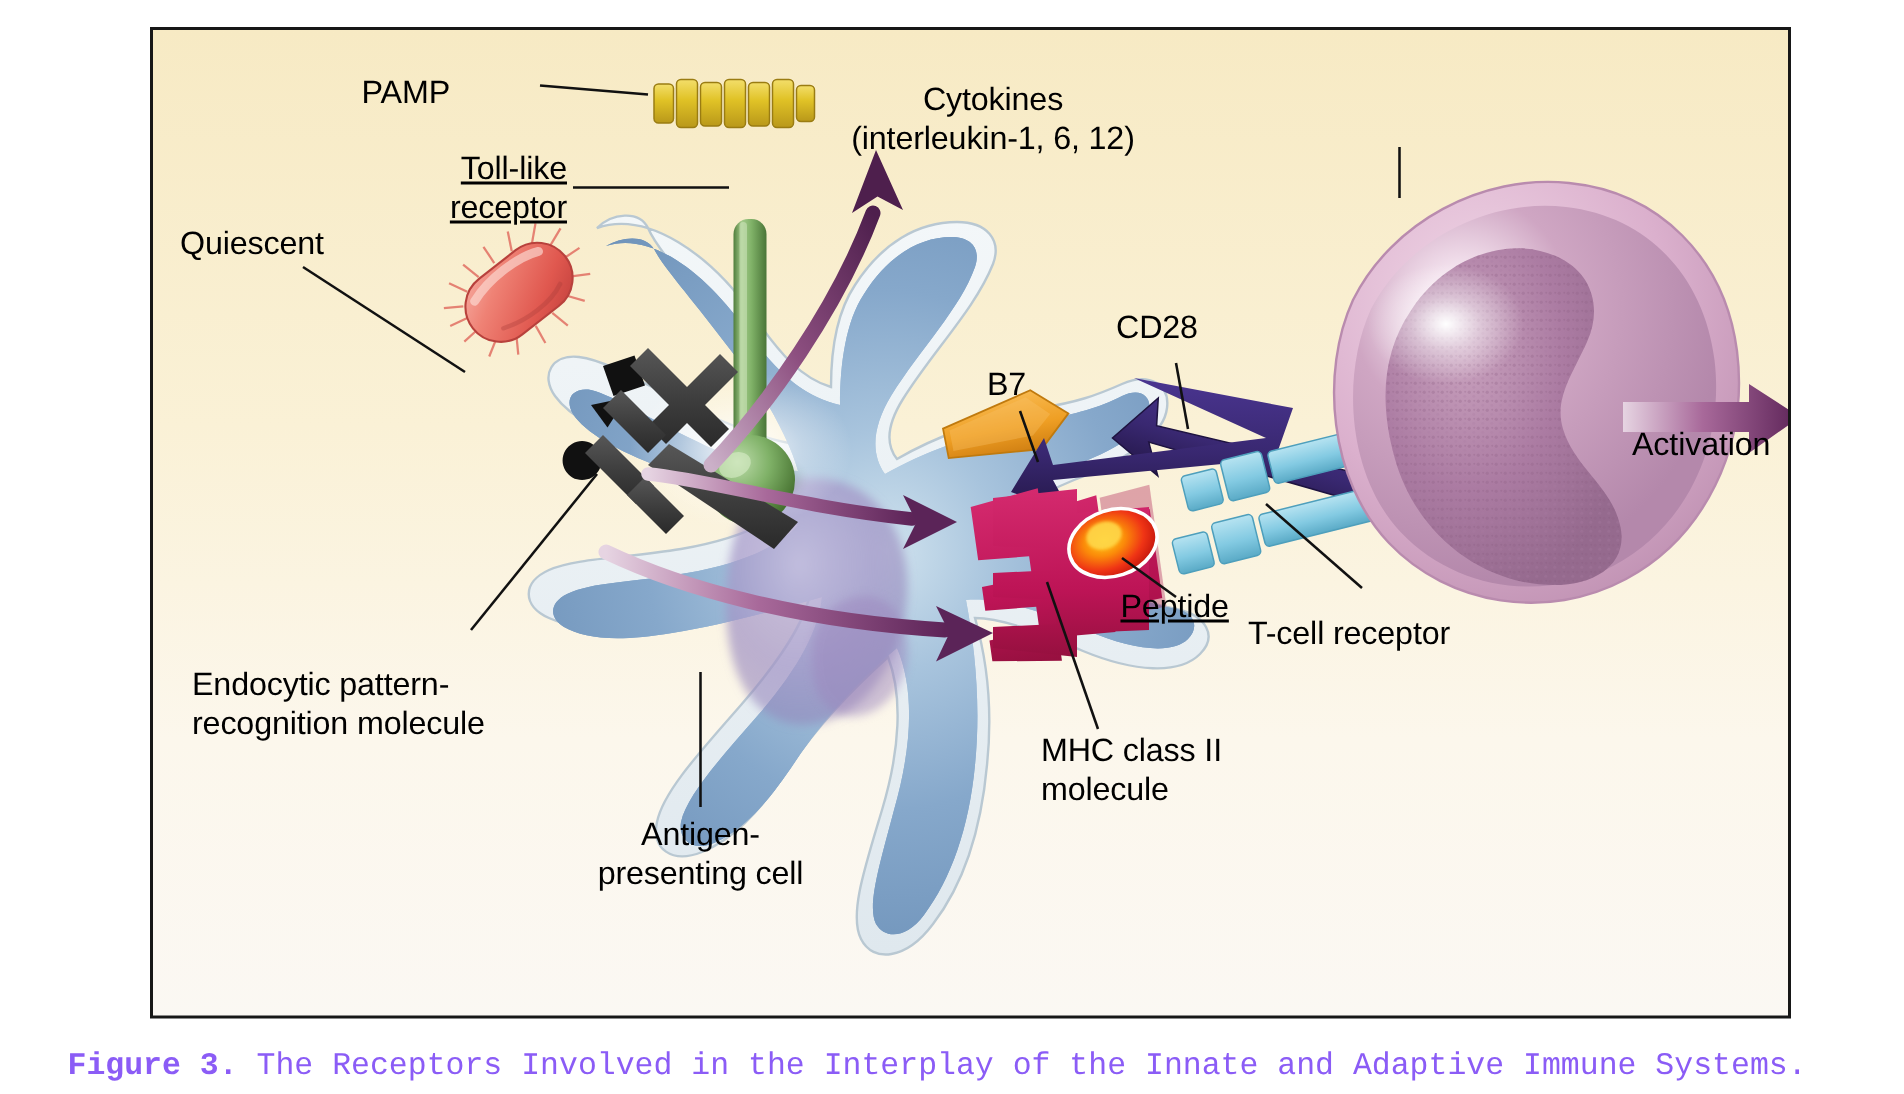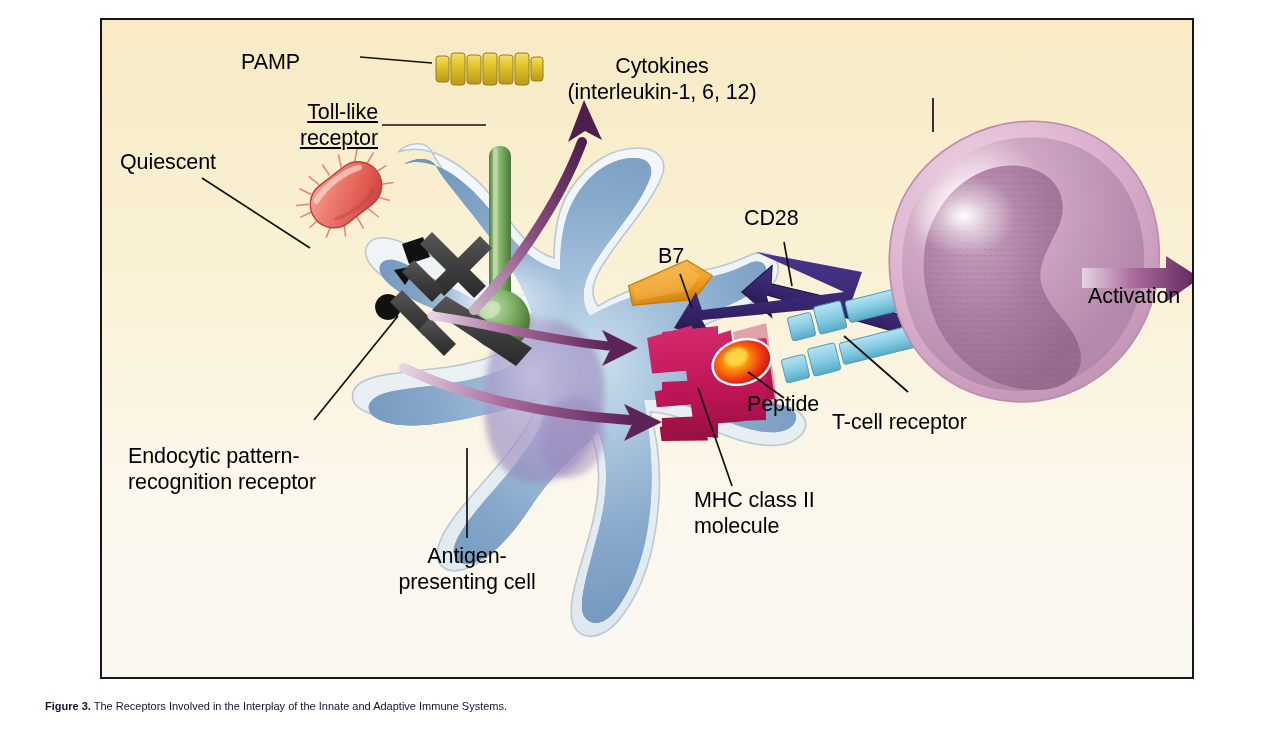--- a/index.html
+++ b/index.html
@@ -25,21 +25,21 @@
     position:absolute;color:#000;font-size:21.5px;line-height:25px;
     font-family:"Liberation Sans", sans-serif;white-space:pre;
     letter-spacing:-0.1px;
   }
   .lbl.c{text-align:center;}
   .lbl.r{text-align:right;text-decoration:underline;}
 
   
   #caption{
     position:absolute;left:45px;top:700px;width:1180px;
-    font-size:11px;color:#0f172a;font-family:Liberation Sans, sans-serif;
+    font-size:21px;color:#8b5cf6;font-family:Liberation Mono, monospace;
   }
   #caption b{font-weight:bold;}
 
   svg.layer{position:absolute;left:0;top:0;width:1090px;height:657px;overflow:visible;}
 </style>
 </head>
 <body>
 
 <div id="page">
 
@@ -448,29 +448,29 @@
 
     <div class="lbl" style="left:18px;top:130px;">Quiescent</div>
 
 
     <div class="lbl" style="left:642px;top:186px;">CD28</div>
 
     <div class="lbl" style="left:556px;top:224px;">B7</div>
 
     <div class="lbl" style="left:986px;top:264px;">Activation</div>
 
-    <div class="lbl" style="left:645px;top:372px;">Peptide</div>
+    <div class="lbl" style="left:645px;top:372px;text-decoration:underline;">Peptide</div>
 
     <div class="lbl" style="left:730px;top:390px;">T-cell receptor</div>
 
     <div class="lbl" style="left:592px;top:468px;text-align:center;">MHC class II</div>
     <div class="lbl" style="left:592px;top:494px;text-align:right;">molecule</div>
 
     <div class="lbl" style="left:26px;top:424px;">Endocytic pattern-</div>
-    <div class="lbl" style="left:26px;top:450px;">recognition receptor</div>
+    <div class="lbl" style="left:26px;top:450px;">recognition molecule</div>
 
     <div class="lbl c" style="left:365px;top:524px;width:220px;transform:translateX(-50%);">Antigen-</div>
     <div class="lbl c" style="left:365px;top:550px;width:260px;transform:translateX(-50%);">presenting cell</div>
 
   </div>
 
   <div id="caption">
     <b>Figure 3.</b><span> The Receptors Involved in the Interplay of the Innate and Adaptive Immune Systems.</span>
   </div>
 

